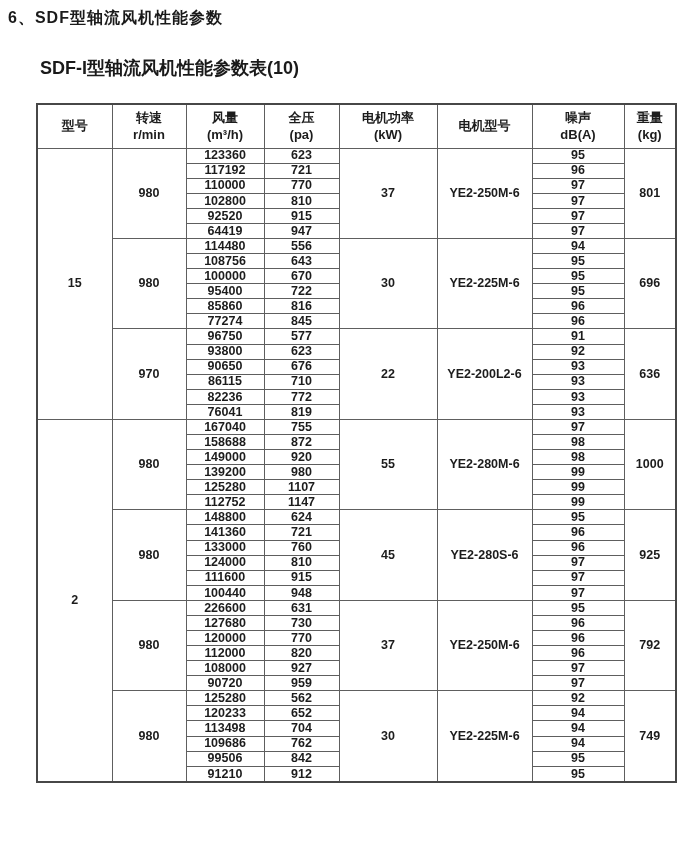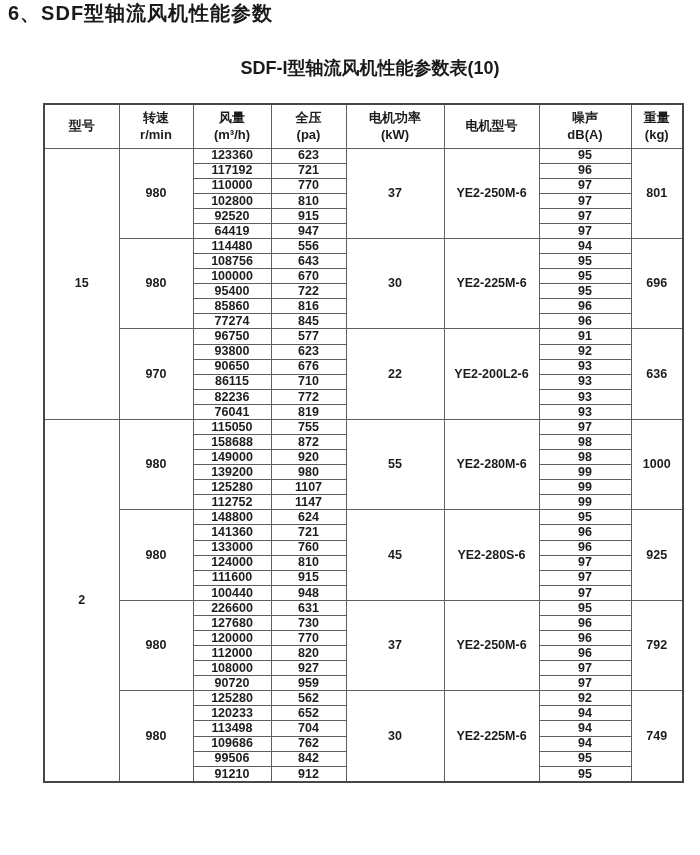--- a/index.html
+++ b/index.html
@@ -4,31 +4,31 @@
 <style>
   * { margin:0; padding:0; box-sizing:border-box; }
   html,body { width:700px; height:855px; background:#ffffff; }
   body {
     font-family:"Liberation Sans","DejaVu Sans",sans-serif;
     color:var(--text-color,#1c1c1c);
     position:relative;
     overflow:hidden;
   }
   .page-title {
-    position:absolute; left:8px; top:0;
-    font-size:20px; font-weight:700; letter-spacing:1px;
+    position:absolute; left:8px; top:8px;
+    font-size:16px; font-weight:700; letter-spacing:1px;
     color:#1a1a1a;
   }
   .table-title {
     position:absolute; left:40px; top:56px; width:660px;
-    text-align:center; font-size:18px; font-weight:700;
+    font-size:18px; font-weight:700;
     color:#1a1a1a;
   }
   table.performance-table {
-    position:absolute; left:43px; top:103px;
+    position:absolute; left:36px; top:103px;
     width:639px; height:680px;
     border-collapse:collapse; table-layout:fixed;
     border:2px solid var(--outer-border-color,#474747);
     padding-left:32px;
   }
   .performance-table th, .performance-table td {
     border:1px solid var(--border-color,#5e5e5e);
     text-align:center; vertical-align:middle;
     padding:0; overflow:hidden; white-space:nowrap;
   }
@@ -191,21 +191,21 @@
         <td>93</td>
       </tr>
       <tr>
         <td>76041</td>
         <td>819</td>
         <td>93</td>
       </tr>
       <tr>
         <td rowspan="24">2</td>
         <td rowspan="6">980</td>
-        <td>115050</td>
+        <td>167040</td>
         <td>755</td>
         <td rowspan="6">55</td>
         <td rowspan="6">YE2-280M-6</td>
         <td>97</td>
         <td rowspan="6">1000</td>
       </tr>
       <tr>
         <td>158688</td>
         <td>872</td>
         <td>98</td>

